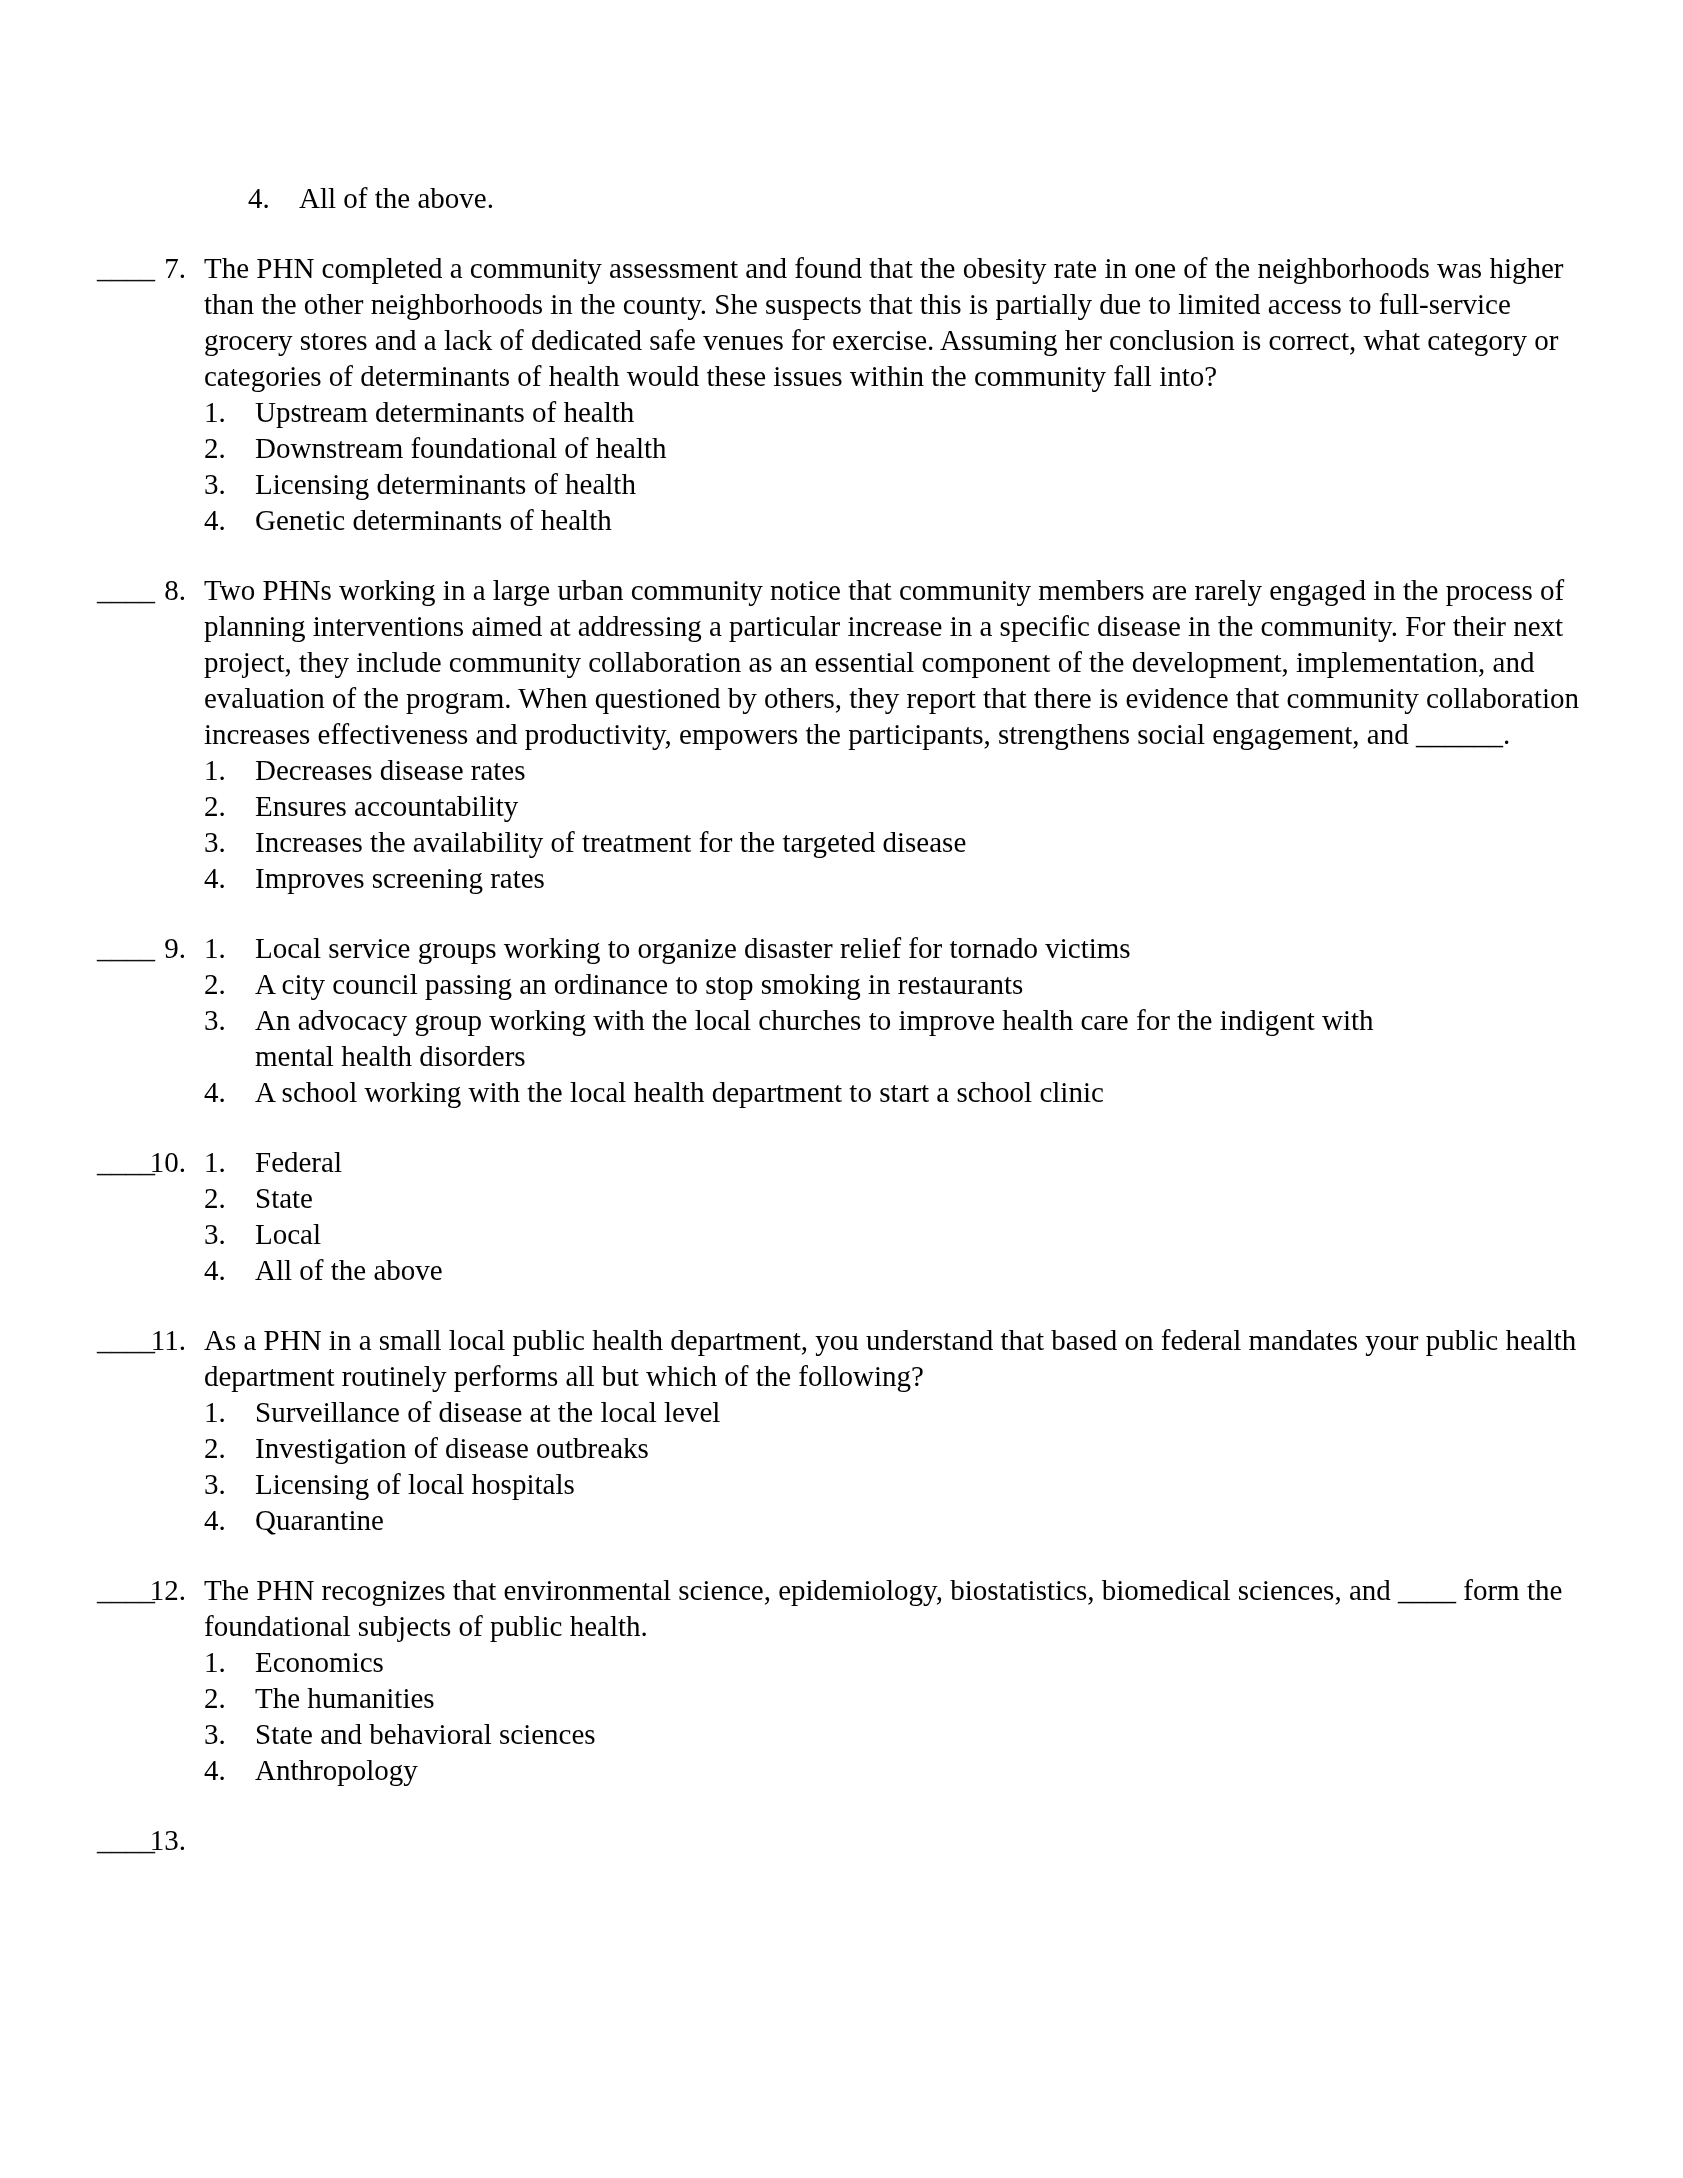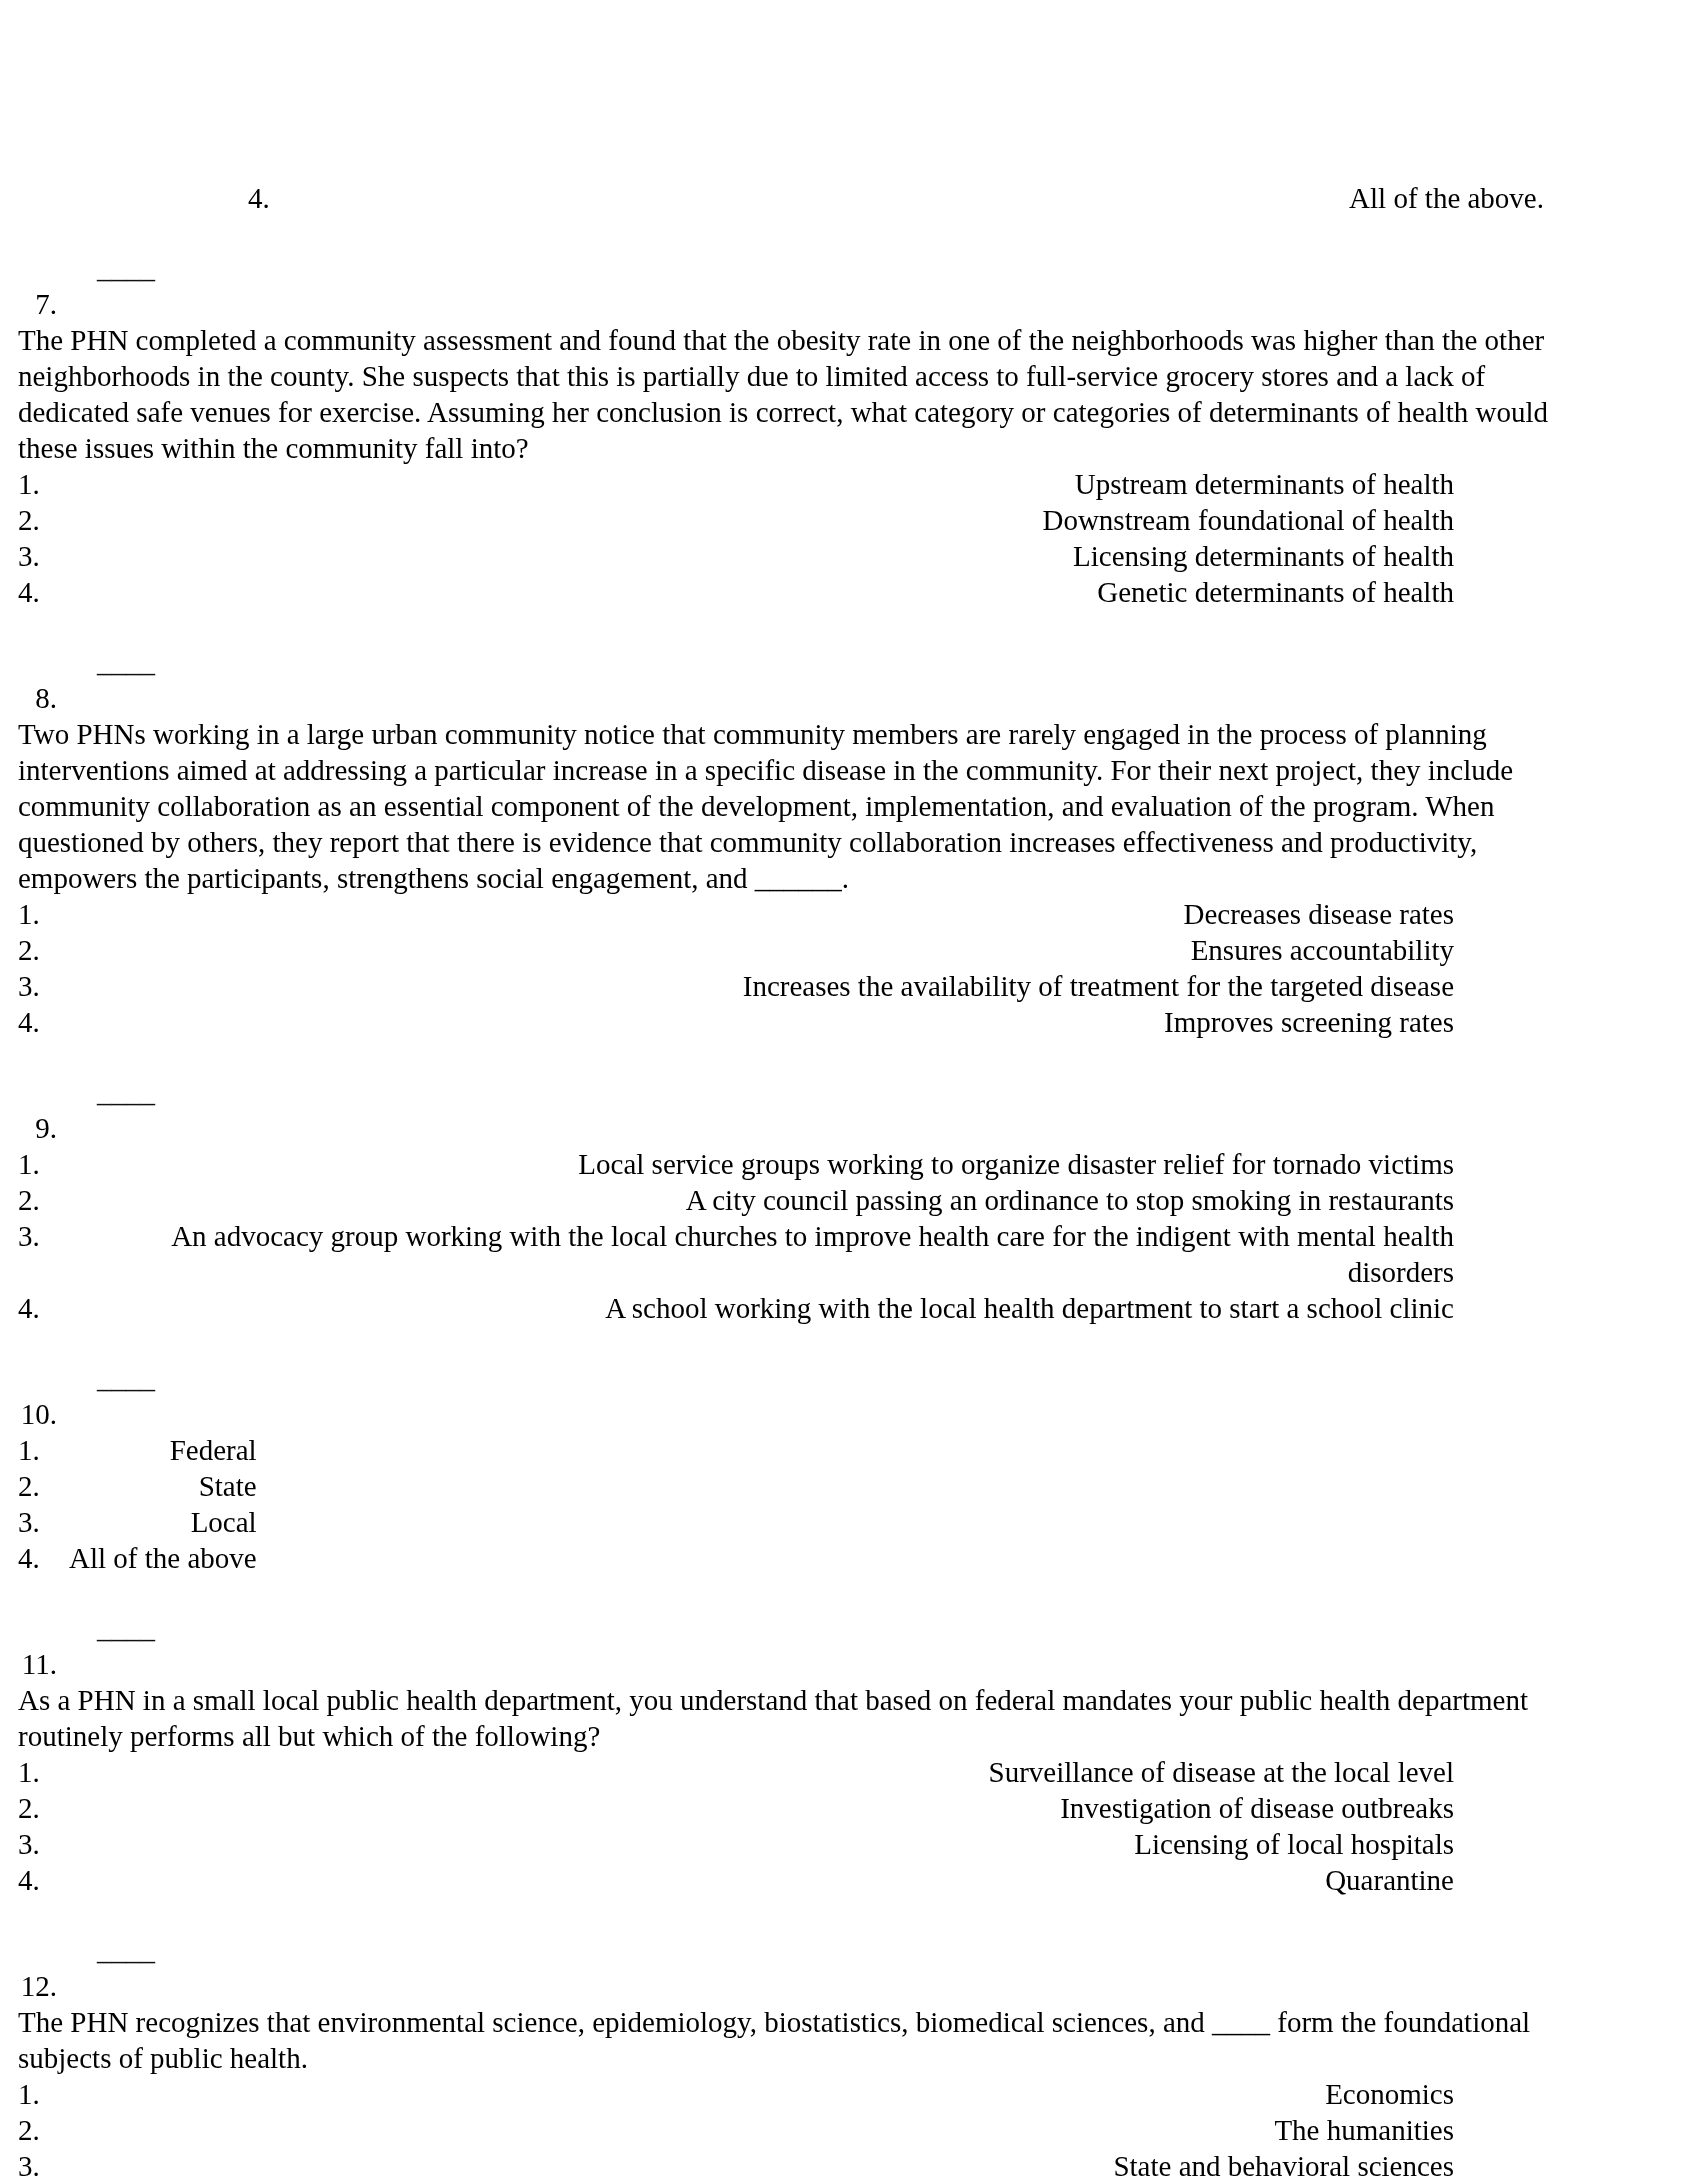--- a/index.html
+++ b/index.html
@@ -43,21 +43,20 @@
   
   .qblock {
     position: relative;
     margin: 0 0 34px 0;
     padding: 0;
   }
 
   .qrow {
     display: flex;
     align-items: flex-start;
-    flex-direction: column;
   }
 
   .blank-cell {
     flex: 0 0 auto;
     width: 129px;
     padding-left: 97px;
     box-sizing: border-box;
     font-size: 29px;
     line-height: 36px;
     letter-spacing: -0.5px;
@@ -108,21 +107,20 @@
     flex: 0 0 auto;
     width: 51px;
     text-align: left;
     white-space: nowrap;
   }
 
   .opt-text {
     flex: 1 1 auto;
     padding-right: 139px;
     box-sizing: border-box;
-    text-align: right;
   }
 
   
   .stem-cell ol.opts .opt {
     margin-left: 0;
   }
 
   .stem-text {
     display: block;
   }

